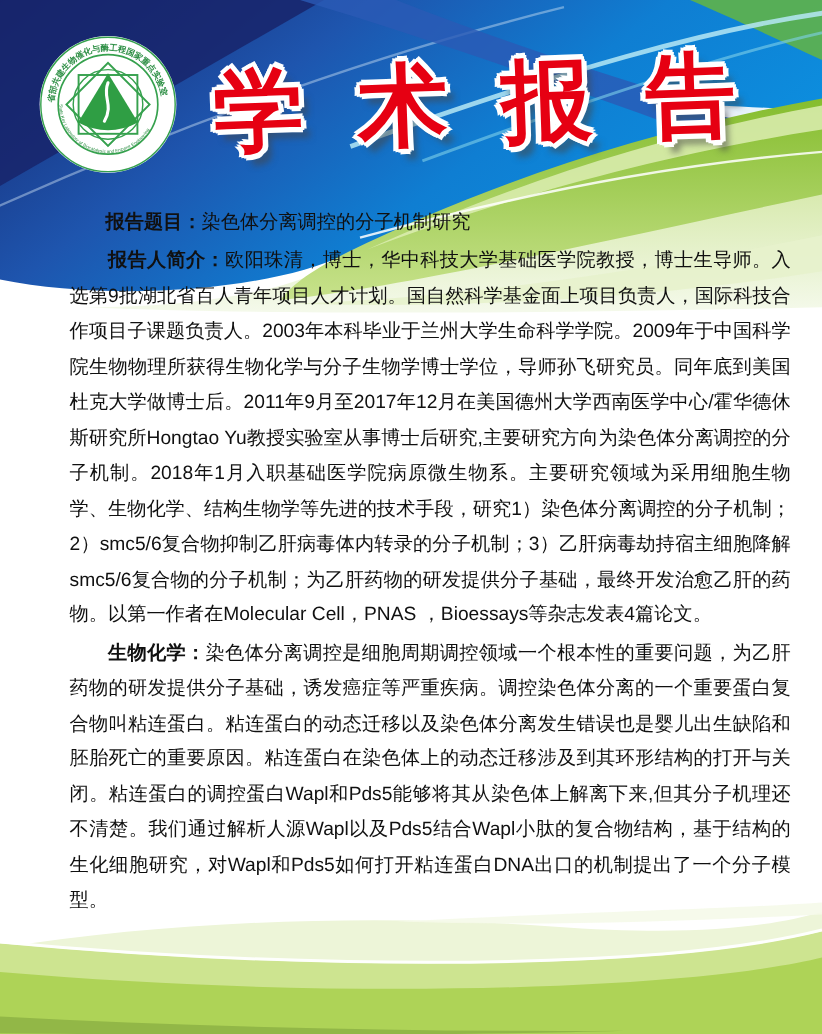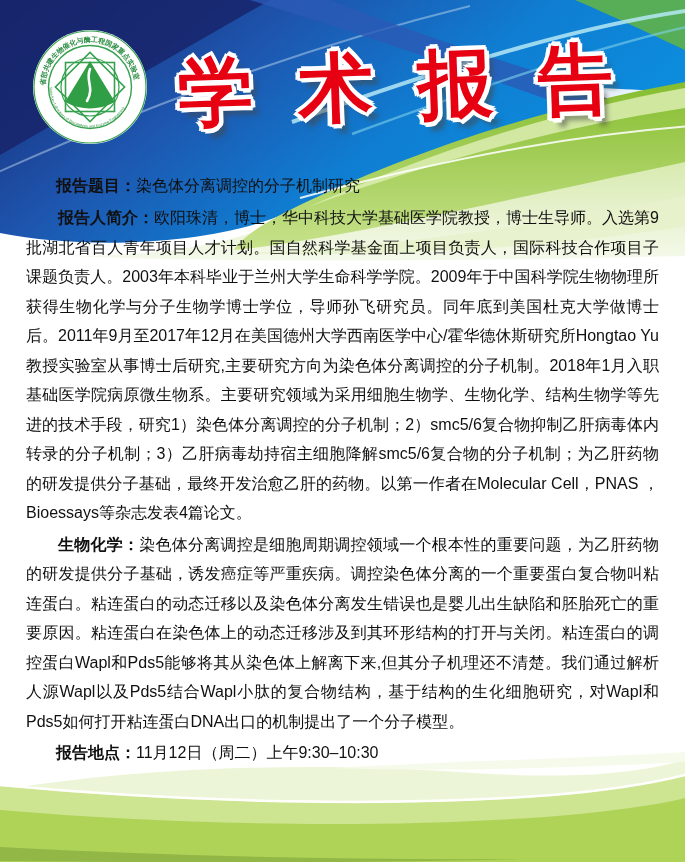--- a/index.html
+++ b/index.html
@@ -16,21 +16,21 @@
     font-family:"DejaVu Serif","Liberation Serif",serif;font-weight:bold;
     font-size:75px;letter-spacing:45px;color:#e60012;transform:rotate(-2deg);
     text-shadow:
       3px 0 0 #fff,-3px 0 0 #fff,0 3px 0 #fff,0 -3px 0 #fff,
       2.5px 2.5px 0 #fff,-2.5px 2.5px 0 #fff,2.5px -2.5px 0 #fff,-2.5px -2.5px 0 #fff,
       4.5px 1.5px 0 #fff,-4.5px 1.5px 0 #fff,1.5px 4.5px 0 #fff,1.5px -4.5px 0 #fff,
       7px 9px 5px rgba(70,70,70,.55);
   }
   .content{
     position:absolute;inset:0;z-index:2;box-sizing:border-box;
-    padding:170px 26px 0 26px;font-size:16px;
+    padding:170px 26px 0 26px;font-size:16px;margin-left:32px;
   }
   .line{line-height:31px;padding-left:30px;white-space:nowrap;}
   .lbl{font-weight:bold;}
   .para{margin:2px 0 0 0;text-indent:2em;text-align:justify;line-height:29.5px;}
   .bottom .line{line-height:30px;}
   .bottom{margin-top:2px;}
   .host2{padding-left:106px;}
 </style>
 </head>
 <body>
@@ -116,22 +116,19 @@
 
     <p class="para">
       <span class="lbl">报告人简介：</span><span>欧阳珠清，博士，华中科技大学基础医学院教授，博士生导师。入选第9批湖北省百人青年项目人才计划。国自然科学基金面上项目负责人，国际科技合作项目子课题负责人。2003年本科毕业于兰州大学生命科学学院。2009年于中国科学院生物物理所获得生物化学与分子生物学博士学位，导师孙飞研究员。同年底到美国杜克大学做博士后。2011年9月至2017年12月在美国德州大学西南医学中心/霍华德休斯研究所Hongtao Yu教授实验室从事博士后研究,主要研究方向为染色体分离调控的分子机制。2018年1月入职基础医学院病原微生物系。主要研究领域为采用细胞生物学、生物化学、结构生物学等先进的技术手段，研究1）染色体分离调控的分子机制；2）smc5/6复合物抑制乙肝病毒体内转录的分子机制；3）乙肝病毒劫持宿主细胞降解smc5/6复合物的分子机制；为乙肝药物的研发提供分子基础，最终开发治愈乙肝的药物。以第一作者在Molecular Cell，PNAS ，Bioessays等杂志发表4篇论文。</span>
     </p>
 
     <p class="para">
       <span class="lbl">生物化学：</span><span>染色体分离调控是细胞周期调控领域一个根本性的重要问题，为乙肝药物的研发提供分子基础，诱发癌症等严重疾病。调控染色体分离的一个重要蛋白复合物叫粘连蛋白。粘连蛋白的动态迁移以及染色体分离发生错误也是婴儿出生缺陷和胚胎死亡的重要原因。粘连蛋白在染色体上的动态迁移涉及到其环形结构的打开与关闭。粘连蛋白的调控蛋白Wapl和Pds5能够将其从染色体上解离下来,但其分子机理还不清楚。我们通过解析人源Wapl以及Pds5结合Wapl小肽的复合物结构，基于结构的生化细胞研究，对Wapl和Pds5如何打开粘连蛋白DNA出口的机制提出了一个分子模型。</span>
     </p>
 
     <div class="bottom">
-      <div class="line">
-        <span class="lbl">报告地点：</span><span>11月12日（周二）上午9:30–10:30</span>
-      </div>
       <div class="line host2">
         
       </div>
     </div>
 
   </div>
 </div>
 
 </body></html>

